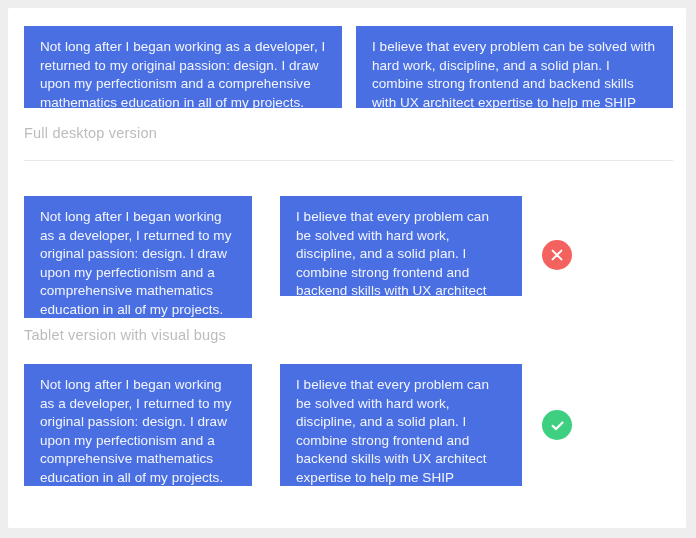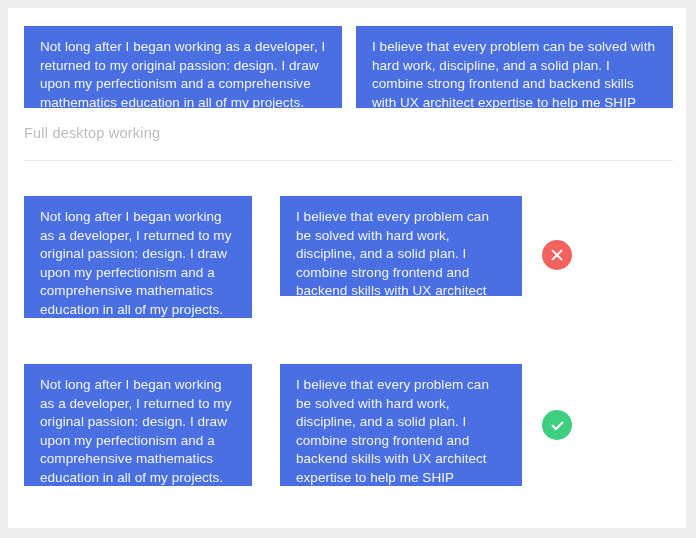--- a/index.html
+++ b/index.html
@@ -106,41 +106,42 @@
   <div class="section" id="section-desktop">
 
     <div class="card" id="desktop-card-left">
       <p>Not long after I began working as a developer, I returned to my original passion: design. I draw upon my perfectionism and a comprehensive mathematics education in all of my projects.</p>
     </div>
 
     <div class="card" id="desktop-card-right">
       <p>I believe that every problem can be solved with hard work, discipline, and a solid plan. I combine strong frontend and backend skills with UX architect expertise to help me SHIP applications.</p>
     </div>
 
-    <div class="caption" id="desktop-caption">Full desktop working</div>
+    <div class="caption" id="desktop-caption">Full desktop version</div>
 
     <div class="divider" id="desktop-divider"></div>
   </div>
 
   <div class="section" id="section-tablet-bugs">
 
     <div class="card" id="bugs-card-left">
       <p>Not long after I began working as a developer, I returned to my original passion: design. I draw upon my perfectionism and a comprehensive mathematics education in all of my projects.</p>
     </div>
 
     <div class="card" id="bugs-card-right">
       <p>I believe that every problem can be solved with hard work, discipline, and a solid plan. I combine strong frontend and backend skills with UX architect expertise to help me SHIP applications.</p>
     </div>
 
     <div class="status-icon" id="bugs-icon">
       <svg width="16" height="16" viewBox="0 0 16 16" aria-hidden="true">
         <path d="M3.6 3.6 L12.4 12.4 M12.4 3.6 L3.6 12.4" stroke="#ffffff" stroke-width="2" stroke-linecap="round"></path>
       </svg>
     </div>
 
+    <div class="caption" id="bugs-caption">Tablet version with visual bugs</div>
   </div>
 
   <div class="section" id="section-tablet-ok">
 
     <div class="card" id="ok-card-left">
       <p>Not long after I began working as a developer, I returned to my original passion: design. I draw upon my perfectionism and a comprehensive mathematics education in all of my projects.</p>
     </div>
 
     <div class="card" id="ok-card-right">
       <p>I believe that every problem can be solved with hard work, discipline, and a solid plan. I combine strong frontend and backend skills with UX architect expertise to help me SHIP applications.</p>

